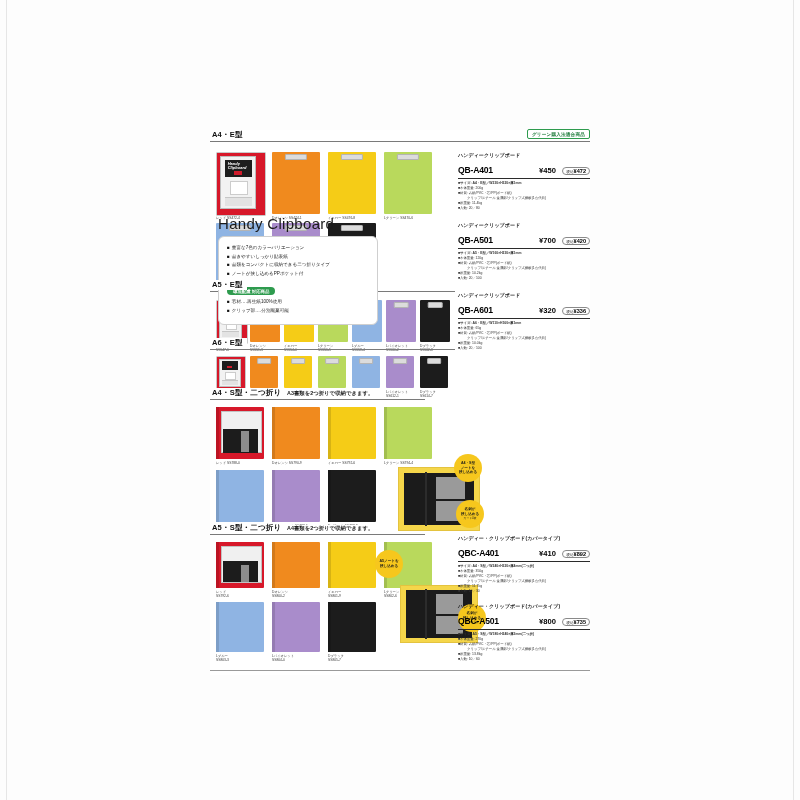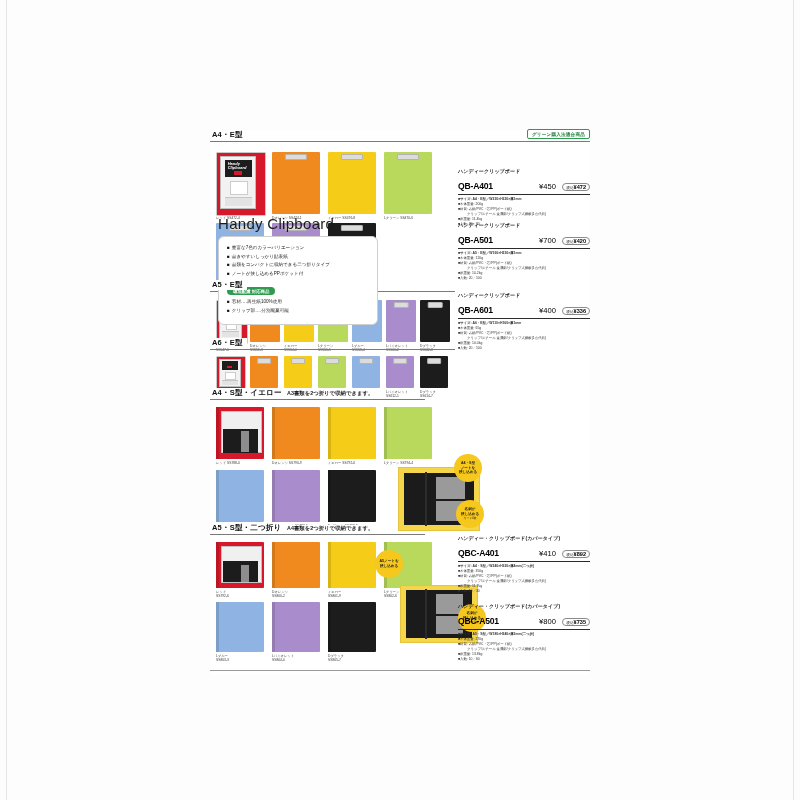--- a/index.html
+++ b/index.html
@@ -96,21 +96,21 @@
   .folder.photo2{background:#d7182a;overflow:hidden;}
   .folder.photo2 .fblk{position:absolute;left:10%;top:8%;width:82%;height:76%;background:#f0f0f0;border:1px solid #c2c2c2;}
   .folder.photo2 .fdark{position:absolute;left:14%;top:42%;width:74%;height:46%;background:#1c1c1c;}
   .folder.photo2 .fc{position:absolute;background:#8d8d8d;}
 
   
   .prod{position:absolute;left:248px;width:132px;}
   .prod .pname{font-size:5px;font-weight:bold;color:#1a1a1a;letter-spacing:.1px;}
   .prod .prow{display:flex;align-items:baseline;justify-content:space-between;margin-top:1px;}
   .prod .code{font-size:8.6px;font-weight:bold;color:#000;letter-spacing:-.2px;}
-  .prod .price{font-size:7.6px;font-weight:normal;color:#000;}
+  .prod .price{font-size:7.6px;font-weight:bold;color:#000;}
   .prod .tax{
     font-size:5.6px;font-weight:bold;color:#000;
     border:1px solid #8a8a8a;border-radius:7px;padding:0px 3px;margin-left:2px;
   }
   .prod .taxpre{font-size:3.6px;font-weight:normal;}
   .prod .pline{border-top:1px solid #2b2b2b;margin-top:1px;}
   .prod .spec{font-size:3.4px;color:#333;line-height:1.5;margin-top:1.5px;}
   .prod .spec .b{font-weight:bold;}
   .prod .spec .ind{padding-left:9px;display:block;}
 
@@ -298,21 +298,21 @@
       </div>
     <div class="swlabel" style="left:176px;top:260px;"><span>Lバイオレット</span><br><span>SS612-1</span></div>
 
     <div class="board" style="left:210px;top:226px;width:28px;height:32px;background:#1c1c1c;">
         <div class="clip"></div>
       </div>
     <div class="swlabel" style="left:210px;top:260px;"><span>Dブラック</span><br><span>SS614-7</span></div>
 
     <div class="sec" style="top:258px;width:215px;">
       <div class="rule"></div>
-      <div class="title">A4・S型・イエロー</div>
+      <div class="title">A4・S型・二つ折り</div>
       <div class="subtitle" style="left:73px;">A3書類を2つ折りで収納できます。</div>
     </div>
 
     <div class="folder photo2" style="left:6px;top:277px;width:48px;height:52px;">
       <div class="fblk"></div>
       <div class="fdark"></div>
       <div class="fc" style="left:52%;top:46%;width:16%;height:40%;"></div>
     </div>
     <div class="swlabel" style="left:6px;top:331px;"><span>レッド</span> <span>SS788-0</span></div>
 
@@ -396,21 +396,21 @@
     </div>
 
     <div class="callout" style="left:248px;top:474px;width:28px;height:28px;">
       <span>名刺が</span>
       <span>挟し込める</span>
       <span class="sm">カード4枚</span>
     </div>
 
     <div class="hr-bottom" style="top:540px;"></div>
 
-    <div class="prod" style="top:38px;">
+    <div class="prod" style="top:22px;">
       <div class="pname">ハンディークリップボード</div>
       <div class="prow">
         <span class="code">QB-A401</span>
         <span>
           <span class="price">¥450</span>
           <span class="tax"><span class="taxpre">税込</span><span>¥472</span></span>
         </span>
       </div>
       <div class="pline"></div>
       <div class="spec">
@@ -441,21 +441,21 @@
         <span>■総重量: 10.2kg</span><br>
         <span>■入数: 20／100</span>
       </div>
     </div>
 
     <div class="prod" style="top:162px;">
       <div class="pname">ハンディークリップボード</div>
       <div class="prow">
         <span class="code">QB-A601</span>
         <span>
-          <span class="price">¥400</span>
+          <span class="price">¥320</span>
           <span class="tax"><span class="taxpre">税込</span><span>¥336</span></span>
         </span>
       </div>
       <div class="pline"></div>
       <div class="spec">
         <span class="b">■サイズ: A6・E型／W110×H160×厚1mm</span><br>
         <span>■本体重量: 65g</span><br>
         <span>■材質: 表紙/PVC・芯/PP(ボード紙)</span><br>
         <span class="ind">クリップ/スチール 金属部/クリップ式鋼板(1点代目)</span>
         <span>■総重量: 10.0kg</span><br>

